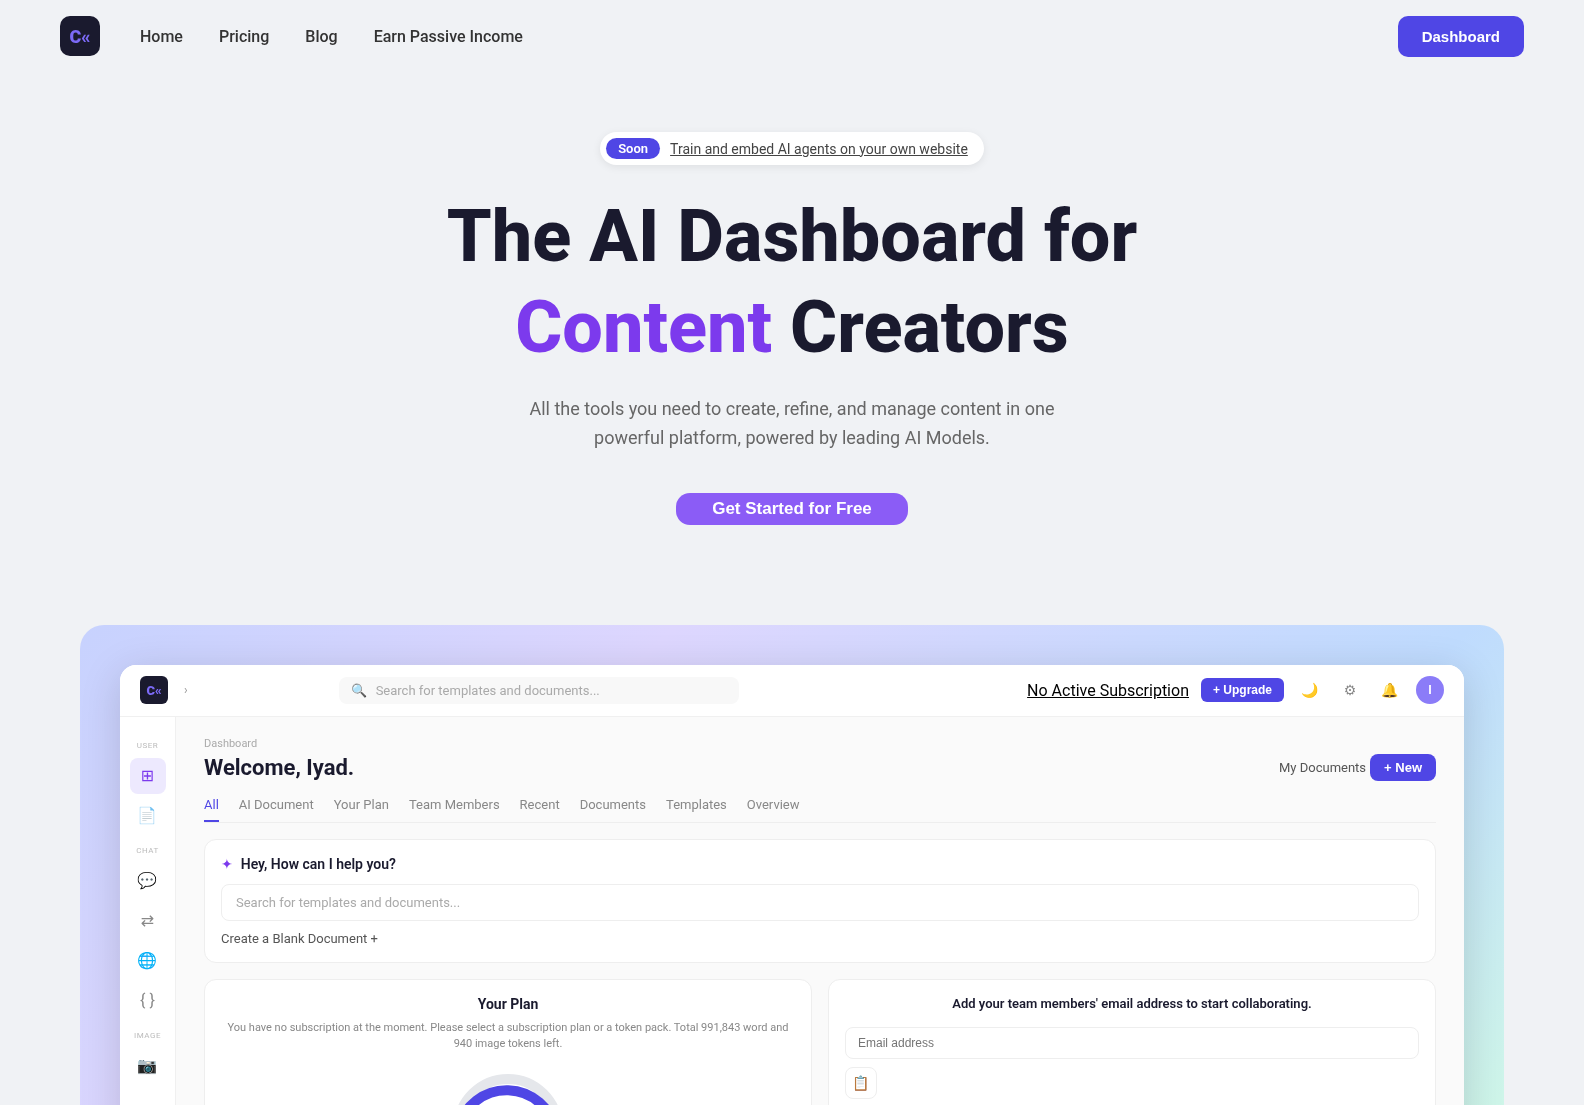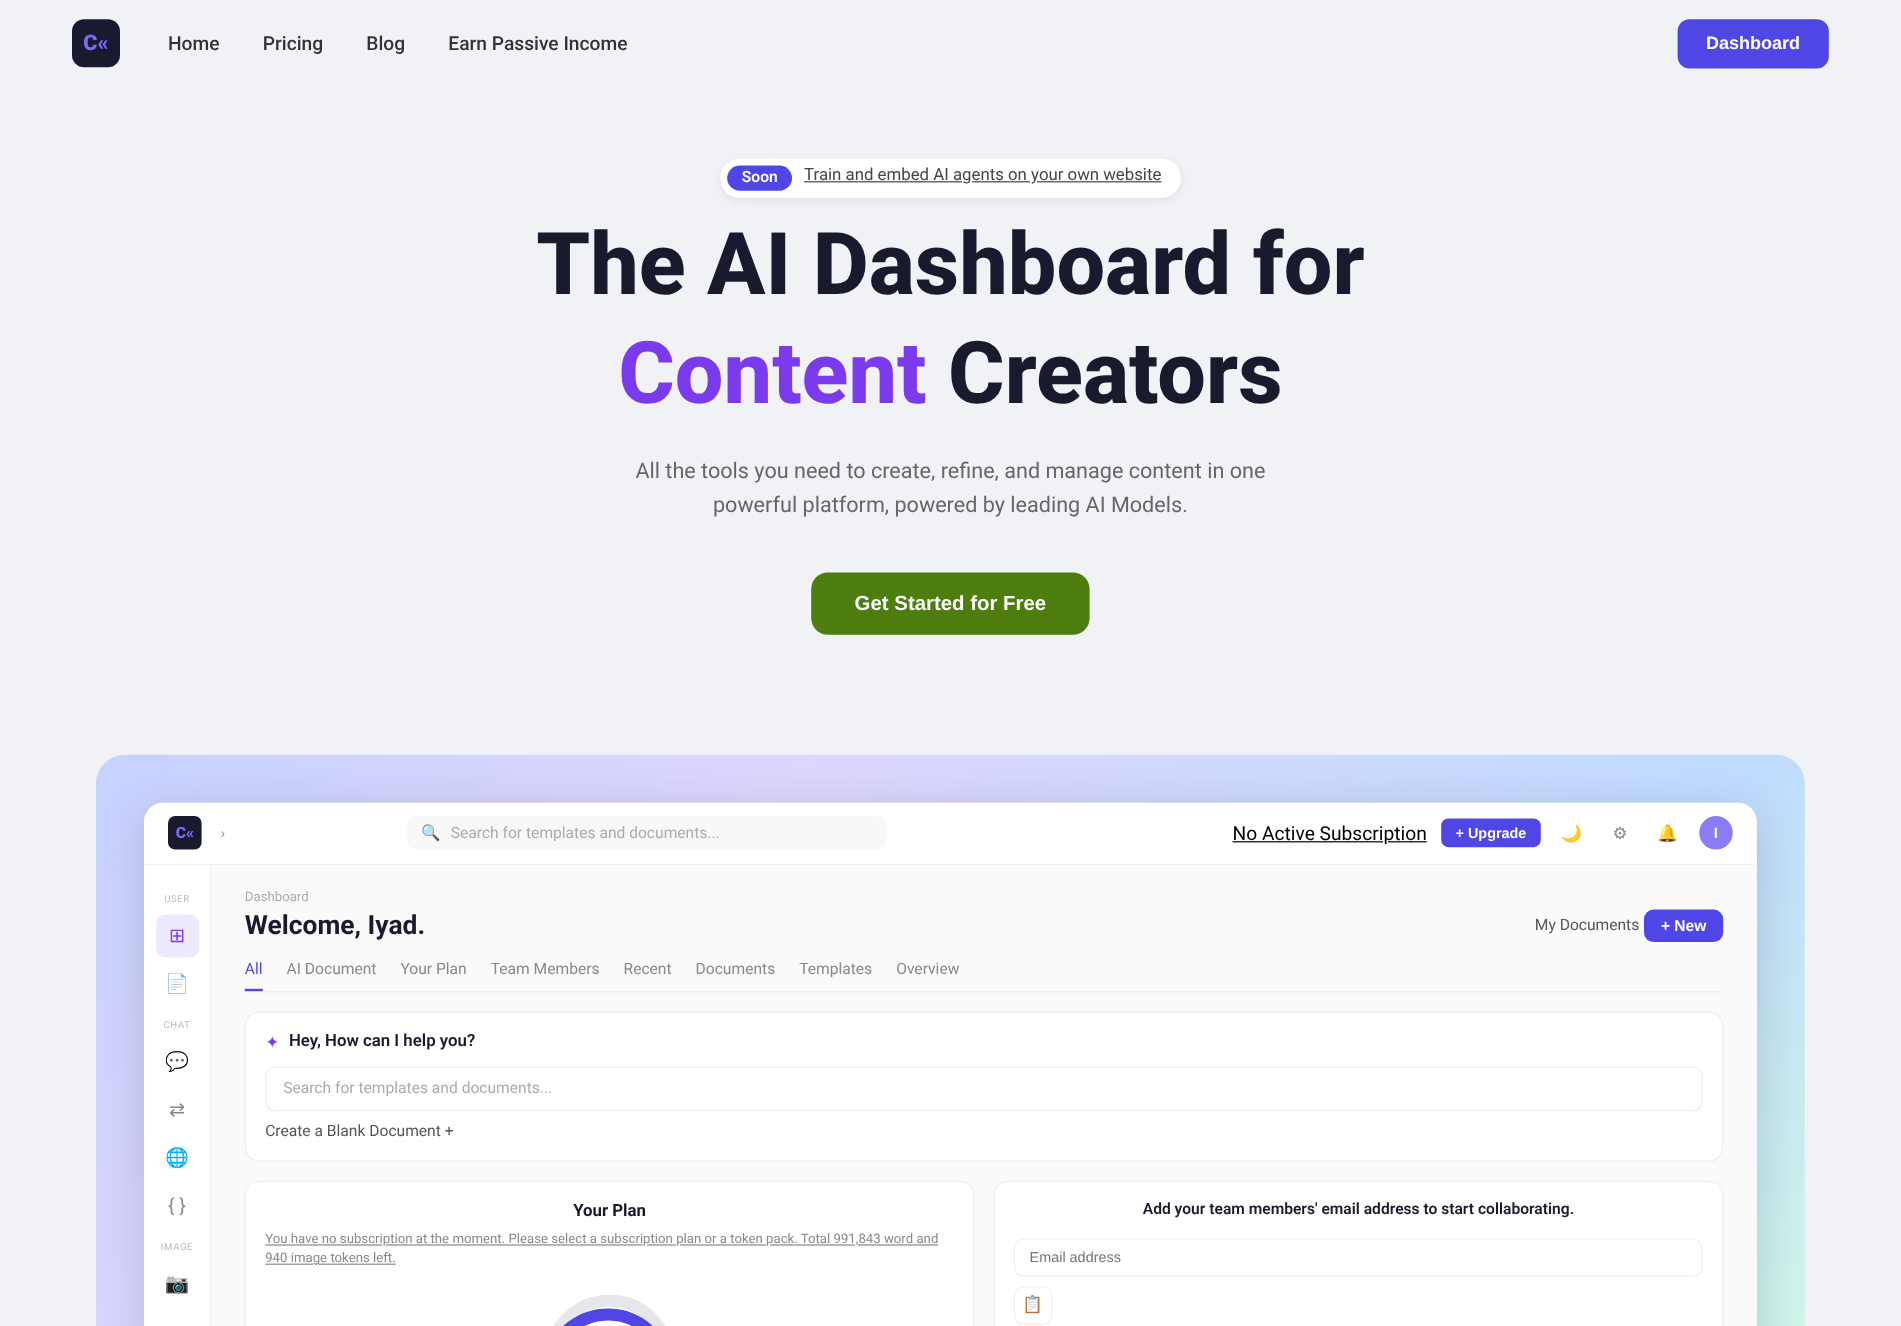--- a/index.html
+++ b/index.html
@@ -60,25 +60,26 @@
     }
 
     
     .hero {
       text-align: center;
       padding: 60px 20px 40px;
       position: relative;
     }
     .hero-badge {
       display: inline-flex;
+      align-items: center;
       gap: 10px;
       background: white;
       border-radius: 50px;
       padding: 6px 16px 6px 6px;
-      margin-bottom: 16px;
+      margin-bottom: 32px;
       box-shadow: 0 2px 8px rgba(0,0,0,0.08);
     }
     .hero-badge-pill {
       background: #4f46e5;
       color: white;
       border-radius: 50px;
       padding: 3px 12px;
       font-size: 13px;
       font-weight: 600;
     }
@@ -111,25 +112,25 @@
       max-width: 560px;
       margin: 0 auto 40px;
     }
     .hero-buttons {
       display: flex;
       justify-content: center;
       gap: 16px;
       margin-bottom: 60px;
     }
     .btn-primary {
-      background: #4d7c0f;
+      background: #8b5cf6;
       color: white;
       border: none;
       border-radius: 14px;
-      padding: 16px 36px;
+      padding: 6px 36px;
       font-size: 17px;
       font-weight: 600;
       cursor: pointer;
     }
     .btn-secondary {
       background: white;
       color: #333;
       border: 1px solid #e0e0e0;
       border-radius: 14px;
       padding: 18px 36px;
@@ -384,24 +385,23 @@
     .db-plan-title {
       font-size: 14px;
       font-weight: 700;
       color: #1a1a2e;
       text-align: center;
       margin-bottom: 8px;
     }
     .db-plan-desc {
       font-size: 11px;
       color: #888;
-      text-align: left;
+      text-align: center;
       margin-bottom: 16px;
       line-height: 1.5;
-      text-decoration: underline;
     }
     .db-gauge-container {
       display: flex;
       flex-direction: column;
       align-items: center;
       margin-bottom: 8px;
     }
     .db-gauge {
       width: 120px;
       height: 60px;

